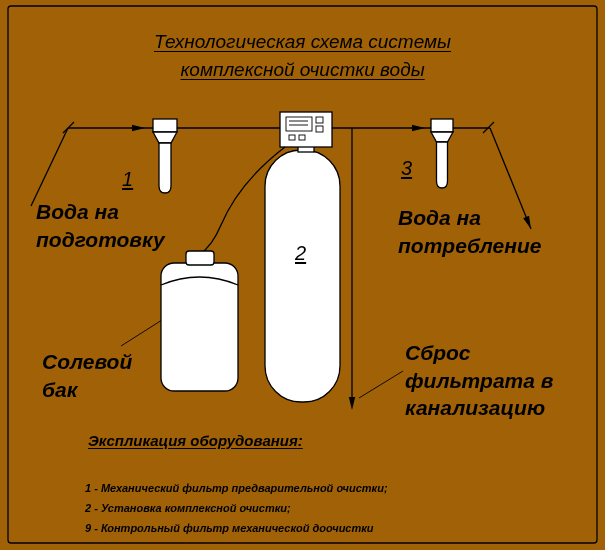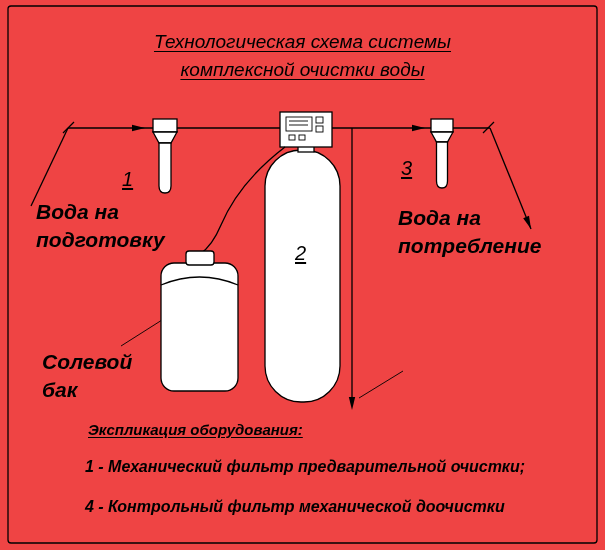--- a/index.html
+++ b/index.html
@@ -1,33 +1,33 @@
 <!DOCTYPE html>
 <html><head>
 <meta charset="utf-8">
 <style>
   html,body{margin:0;padding:0;background:#e9e9e9;}
   .canvas{
-    position:relative;width:605px;height:550px;background:#ef4444;
+    position:relative;width:605px;height:550px;background:#a16207;
     font-family:"Liberation Sans",sans-serif;color:#000;overflow:hidden;
   }
   .canvas svg{position:absolute;left:0;top:0;}
   .s{stroke:#000;stroke-width:1.3;fill:none;}
   .sf{stroke:#000;stroke-width:1.3;fill:#ffffff;}
   .thin{stroke:#000;stroke-width:0.9;fill:none;}
   .ah{fill:#000;stroke:none;}
   .txt{position:absolute;font-style:italic;white-space:pre-line;line-height:1.3;}
   .title{
     left:0;right:0;top:28px;text-align:center;font-size:19px;line-height:1.45;
     text-decoration:underline;text-underline-offset:3px;
   }
   .lbl{font-size:21px;font-weight:bold;line-height:1.32;}
   .num{font-size:20px;text-decoration:underline;text-underline-offset:2px;}
   .legend-h{font-size:15px;font-weight:bold;text-decoration:underline;text-underline-offset:2px;}
-  .legend-i{font-size:16px;font-weight:bold;}
+  .legend-i{font-size:11px;font-weight:bold;margin-top:24px;}
 </style>
 </head>
 <body>
 
 <div class="canvas">
 
   <svg width="605" height="550" viewBox="0 0 605 550">
 
     <rect x="8" y="6" width="589" height="537" rx="3" class="s"></rect>
 
@@ -97,27 +97,31 @@
 
   <div class="txt lbl" style="left:36px;top:198px;">Вода на
 подготовку</div>
 
   <div class="txt lbl" style="left:398px;top:204px;">Вода на
 потребление</div>
 
   <div class="txt lbl" style="left:42px;top:348px;">Солевой
 бак</div>
 
+  <div class="txt lbl" style="left:405px;top:339px;">Сброс
+фильтрата в
+канализацию</div>
 
   <div class="txt num" style="left:122px;top:166px;">1</div>
 
   <div class="txt num" style="left:295px;top:240px;">2</div>
 
   <div class="txt num" style="left:401px;top:155px;">3</div>
 
-  <div class="txt legend-h" style="left:88px;top:420px;">Экспликация оборудования:</div>
+  <div class="txt legend-h" style="left:88px;top:431px;">Экспликация оборудования:</div>
 
   <div class="txt legend-i" style="left:85px;top:457px;">1 - Механический фильтр предварительной очистки;</div>
 
+  <div class="txt legend-i" style="left:85px;top:477px;">2 - Установка комплексной очистки;</div>
 
-  <div class="txt legend-i" style="left:85px;top:497px;">4 - Контрольный фильтр механической доочистки</div>
+  <div class="txt legend-i" style="left:85px;top:497px;">9 - Контрольный фильтр механической доочистки</div>
 
 </div>
 
 </body></html>

